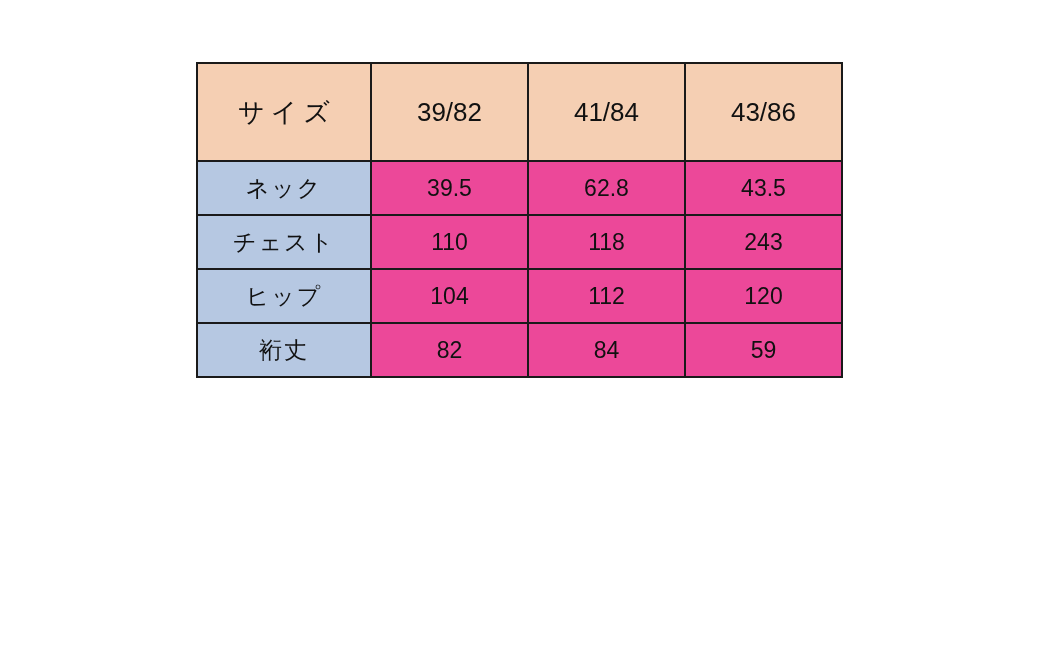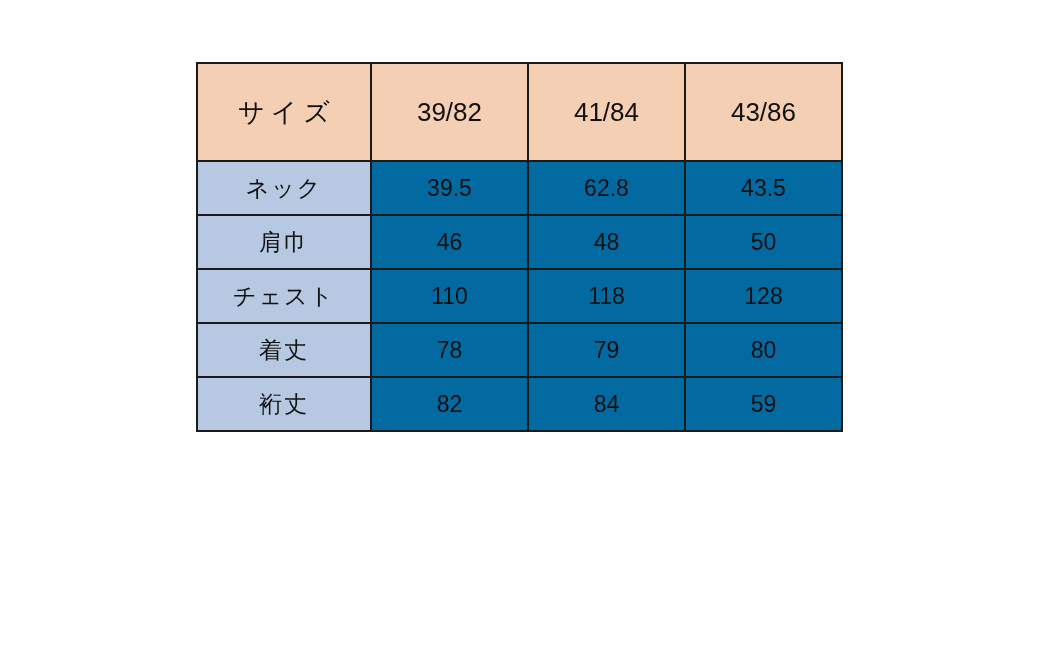--- a/index.html
+++ b/index.html
@@ -49,21 +49,21 @@
   }
   tr.data-row td {
     height: 52px;
   }
   tr.data-row td.row-label {
     background: #b6c8e2;
     font-size: 23px;
     letter-spacing: 2px;
   }
   tr.data-row td.value {
-    background: #0369a1;
+    background: #ec4899;
     font-size: 23px;
   }
 </style>
 </head>
 <body>
 
 <div id="size-chart-wrap">
   <table class="size-table">
     <colgroup>
       <col class="c-label">
@@ -79,42 +79,36 @@
         <td>43/86</td>
       </tr>
 
       <tr class="data-row">
         <td class="row-label">ネック</td>
         <td class="value">39.5</td>
         <td class="value">62.8</td>
         <td class="value">43.5</td>
       </tr>
 
-      <tr class="data-row">
-        <td class="row-label">肩巾</td>
-        <td class="value">46</td>
-        <td class="value">48</td>
-        <td class="value">50</td>
-      </tr>
 
       <tr class="data-row">
         <td class="row-label">チェスト</td>
         <td class="value">110</td>
         <td class="value">118</td>
-        <td class="value">128</td>
+        <td class="value">243</td>
       </tr>
 
 
+      <tr class="data-row">
+        <td class="row-label">ヒップ</td>
+        <td class="value">104</td>
+        <td class="value">112</td>
+        <td class="value">120</td>
+      </tr>
 
-      <tr class="data-row">
-        <td class="row-label">着丈</td>
-        <td class="value">78</td>
-        <td class="value">79</td>
-        <td class="value">80</td>
-      </tr>
 
       <tr class="data-row">
         <td class="row-label">裄丈</td>
         <td class="value">82</td>
         <td class="value">84</td>
         <td class="value">59</td>
       </tr>
 
     </tbody>
   </table>

